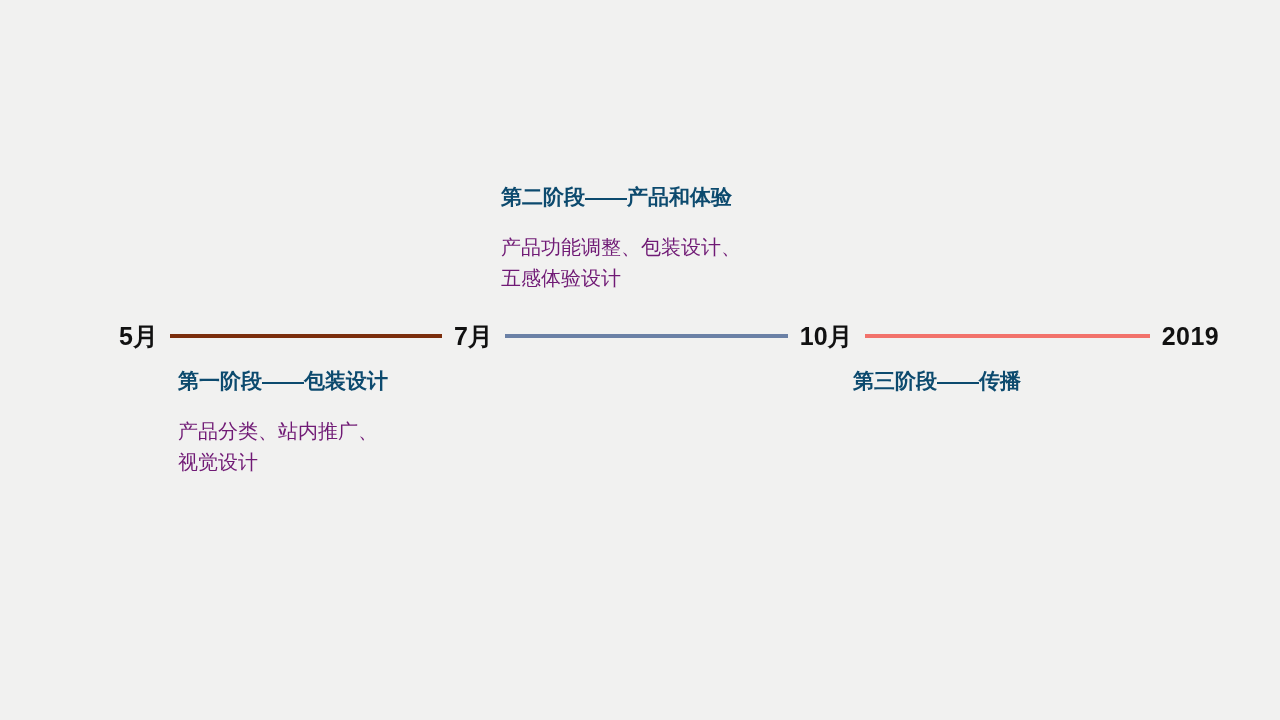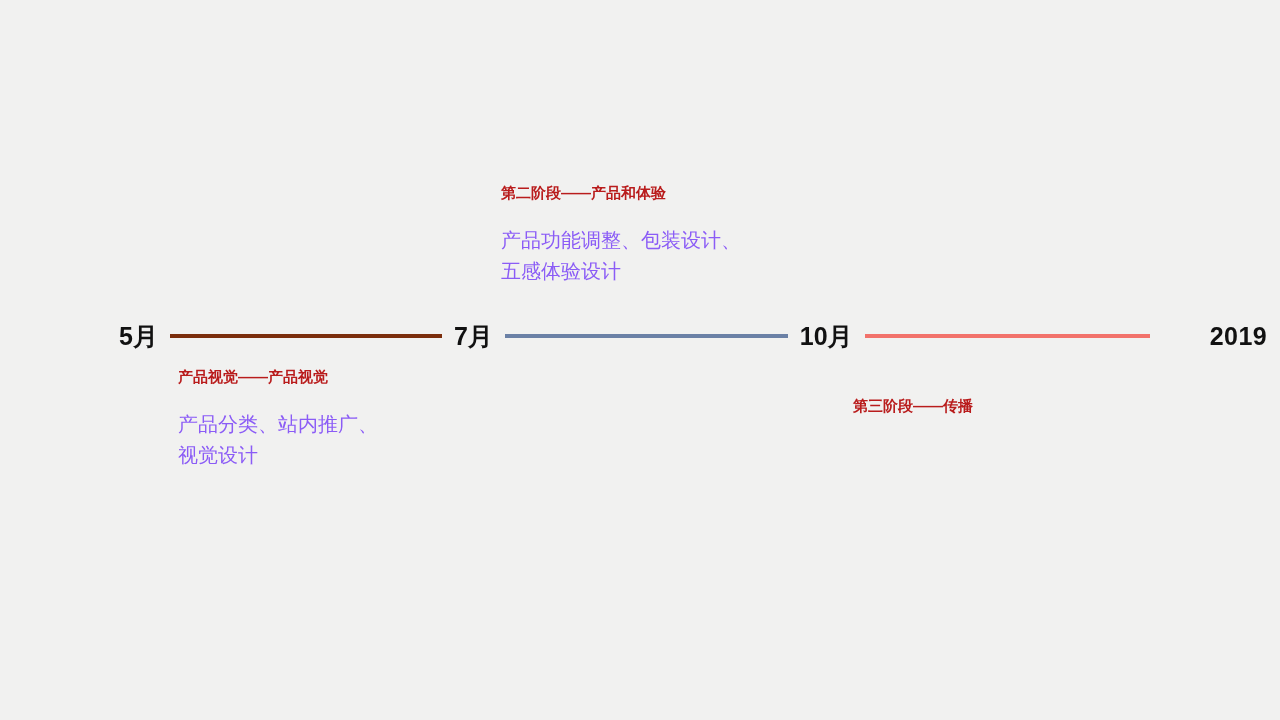--- a/index.html
+++ b/index.html
@@ -38,45 +38,45 @@
   .axis-label {
     font-weight: bold;
     font-size: 25px;
     line-height: 1;
     color: #111111;
     letter-spacing: 0px;
     white-space: nowrap;
     flex: 0 0 auto;
   }
   .axis-label.start { margin-left: 119px; }
-  .axis-label.year  { letter-spacing: 0.5px; margin-left: 48px; }
+  .axis-label.year  { letter-spacing: 0.5px; }
 
   .axis-seg {
     flex: 0 0 auto;
     height: 4px;
     border-radius: 0;
   }
   .gap { flex: 0 0 auto; width: 12px; }
 
   
   .phase {
     position: absolute;
   }
   .phase-title {
     font-weight: bold;
-    font-size: 15px;
+    font-size: 21px;
     line-height: 1.25;
-    color: #b91c1c;
+    color: #0c4a6e;
     white-space: nowrap;
     margin: 0;
   }
   .phase-desc {
     font-size: 20px;
     line-height: 1.55;
-    color: #8b5cf6;
+    color: #701a75;
     font-weight: 400;
     margin: 0;
     white-space: pre-line;
   }
 
   
   #phase-1 {
     left: 178px;
     top: 368px;
   }
@@ -86,21 +86,20 @@
   #phase-2 {
     left: 501px;
     top: 184px;
   }
   #phase-2 .phase-desc { margin-top: 22px; }
 
   
   #phase-3 {
     left: 853px;
     top: 368px;
-    margin-top: 29px;
   }
   #phase-3 .phase-desc { margin-top: 22px; }
 </style>
 </head>
 <body style="background: rgb(241, 241, 240);">
 
 <div id="timeline-canvas">
 
   <div class="axis-row">
 
@@ -125,21 +124,21 @@
     <span class="gap"></span>
 
     <span class="axis-seg" id="seg-3" style="background: rgb(242, 114, 107); width: 285px;"></span>
 
     <span class="gap"></span>
 
     <span class="axis-label year">2019</span>
   </div>
 
   <div class="phase" id="phase-1">
-    <div class="phase-title">产品视觉——产品视觉</div>
+    <div class="phase-title">第一阶段——包装设计</div>
     <div class="phase-desc">产品分类、站内推广、
 视觉设计</div>
   </div>
 
   <div class="phase" id="phase-2">
     <div class="phase-title">第二阶段——产品和体验</div>
     <div class="phase-desc">产品功能调整、包装设计、
 五感体验设计</div>
   </div>
 

